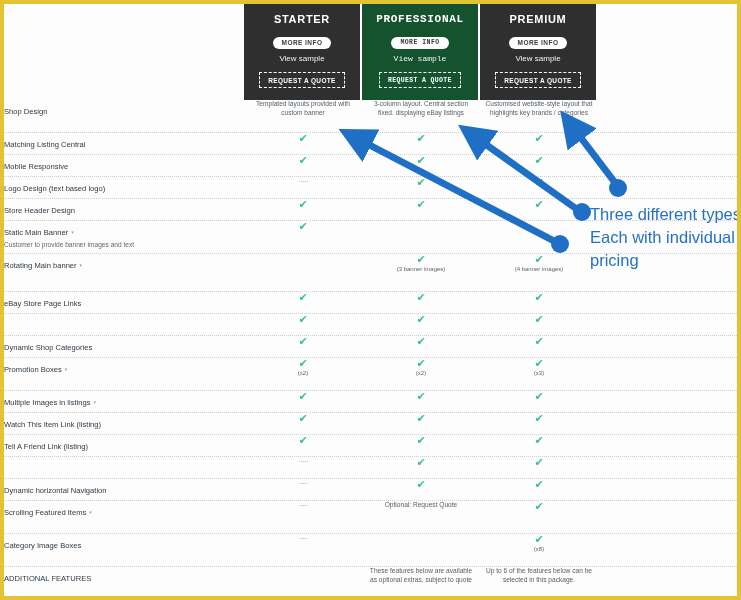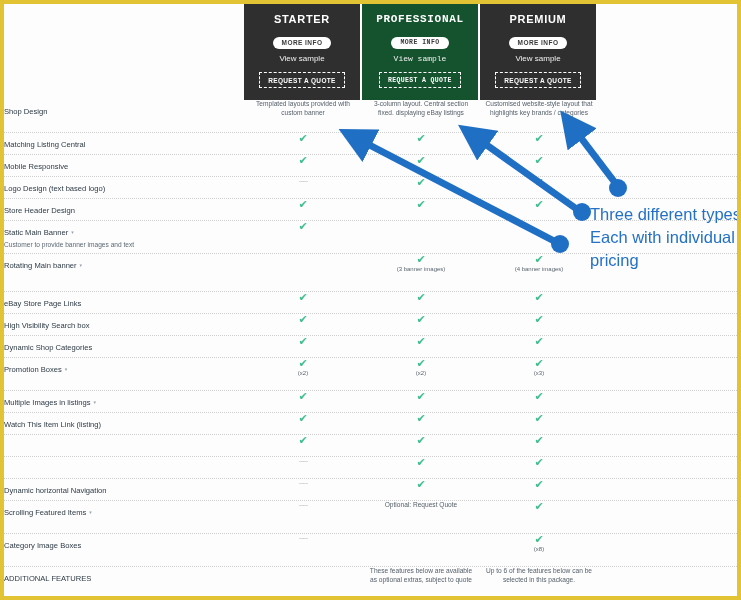--- a/index.html
+++ b/index.html
@@ -298,21 +298,20 @@
           </div>
           <div class="cell">
             <span class="check">✔</span>
           </div>
           <div class="cell">
             <span class="check">✔</span>
           </div>
         </div>
       </div>
       <div class="row row-std">
-        <div class="label"><span>High Visibility Search box</span></div>
         <div class="cells">
           <div class="cell">
             <span class="check">✔</span>
           </div>
           <div class="cell">
             <span class="check">✔</span>
           </div>
           <div class="cell">
             <span class="check">✔</span>
           </div>
@@ -371,20 +370,21 @@
           </div>
           <div class="cell">
             <span class="check">✔</span>
           </div>
           <div class="cell">
             <span class="check">✔</span>
           </div>
         </div>
       </div>
       <div class="row row-std">
+        <div class="label"><span>Tell A Friend Link (listing)</span></div>
         <div class="cells">
           <div class="cell">
             <span class="check">✔</span>
           </div>
           <div class="cell">
             <span class="check">✔</span>
           </div>
           <div class="cell">
             <span class="check">✔</span>
           </div>

